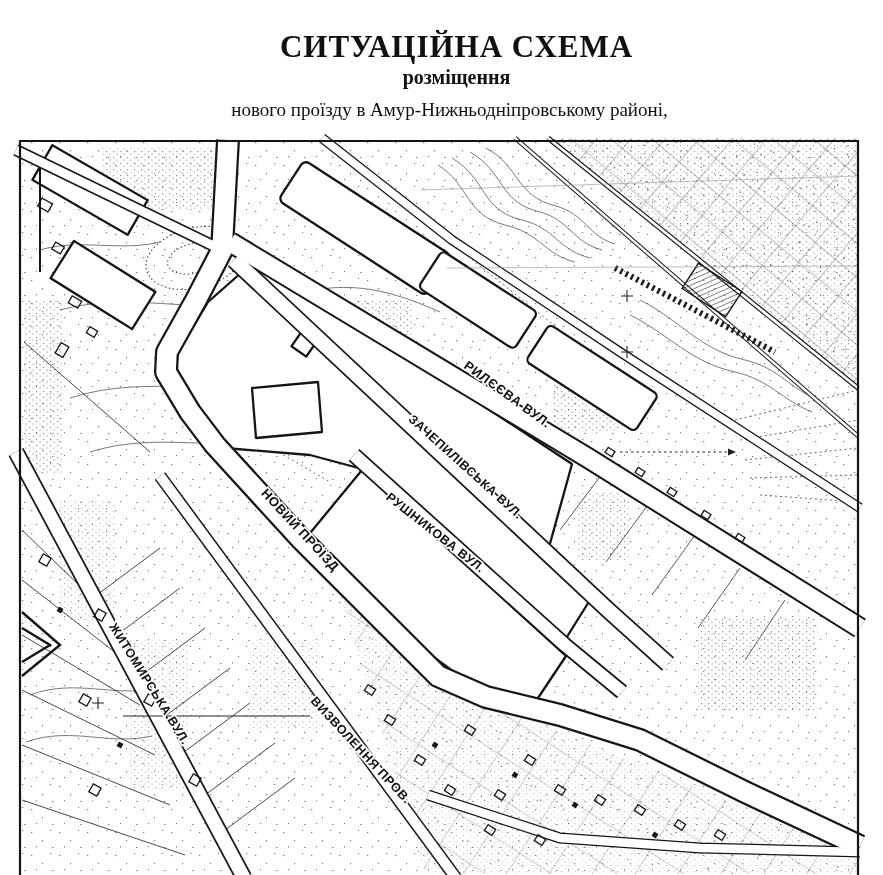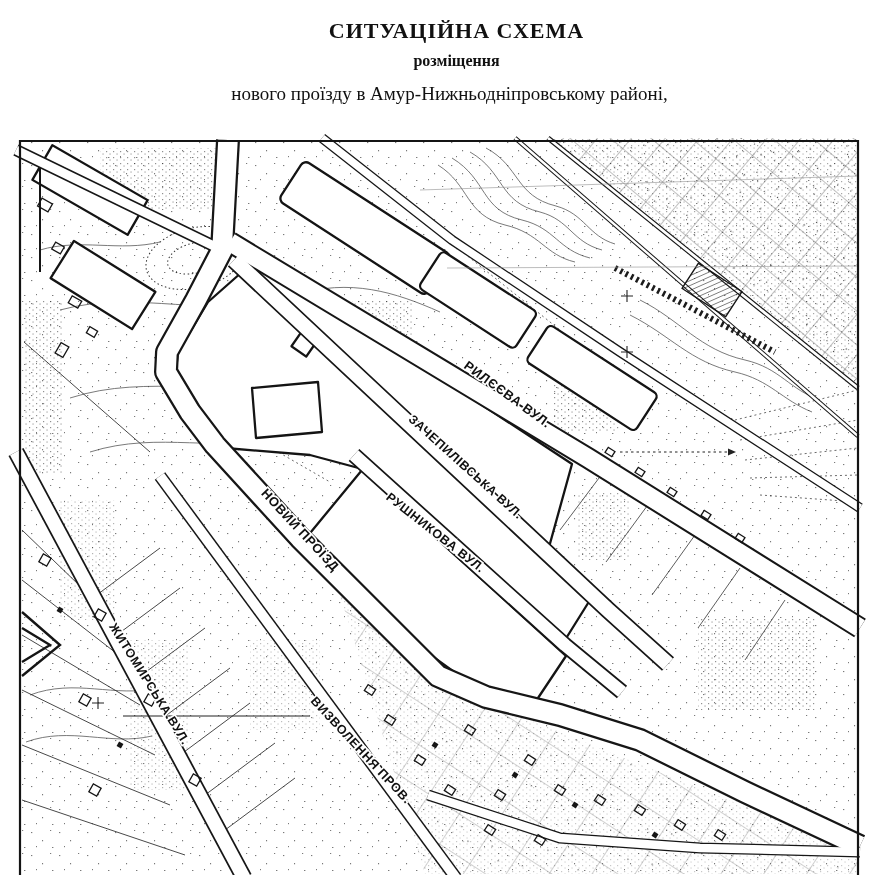--- a/index.html
+++ b/index.html
@@ -2,23 +2,23 @@
 <html><head>
 <meta charset="utf-8">
 <style>
   html,body{margin:0;padding:0;background:#fff;}
   .page{
     position:relative;width:883px;height:875px;background:#ffffff;
     font-family:"Liberation Serif",serif;color:#111;overflow:hidden;
   }
   .map-header{position:absolute;top:0;left:0;width:853px;padding:10px 0 0 30px;text-align:center;z-index:2;}
   .map-header h1{
-    margin:4px 0 0 0;font-size:22px;line-height:33px;font-weight:bold;letter-spacing:1px;
+    margin:20px 0 0 0;font-size:31px;line-height:33px;font-weight:bold;letter-spacing:1px;
   }
-  .map-header .subtitle{margin:2px 0 0 0;font-size:16px;line-height:24px;font-weight:bold;}
+  .map-header .subtitle{margin:2px 0 0 0;font-size:20px;line-height:24px;font-weight:bold;}
   .map-header .desc{margin:8px 14px 0 0;font-size:19px;line-height:25px;font-weight:normal;}
   svg.scheme{position:absolute;top:0;left:0;z-index:1;}
   .street-label{
     font-family:"Liberation Sans",sans-serif;font-weight:bold;fill:#101010;
     paint-order:stroke;stroke:#ffffff;stroke-width:3.2px;letter-spacing:0.6px;
   }
 </style>
 </head>
 <body>
 

